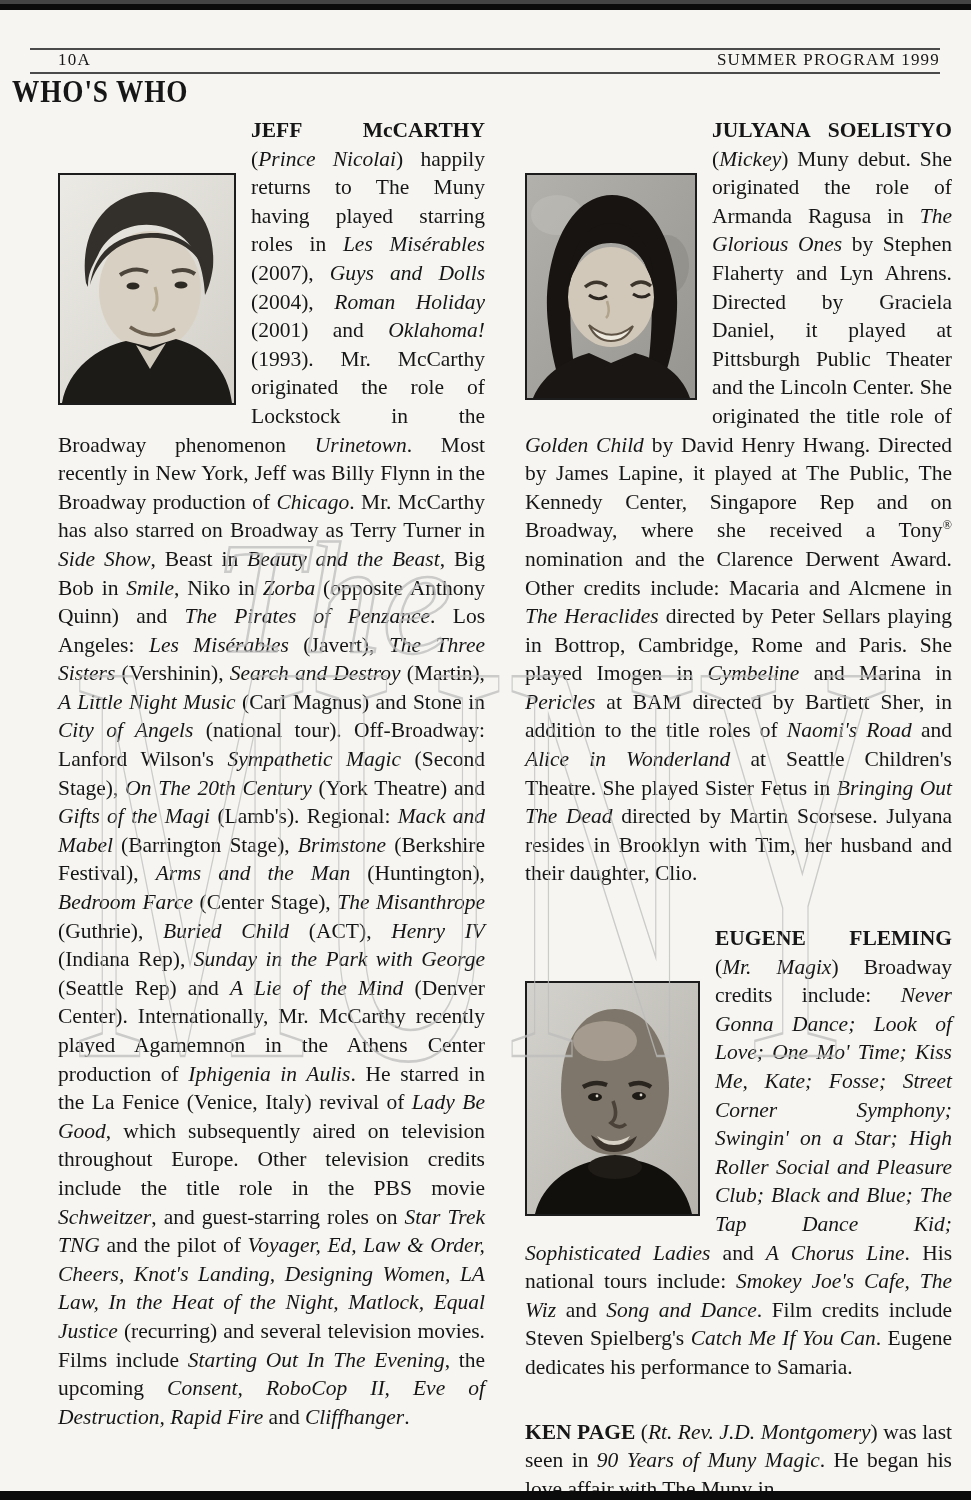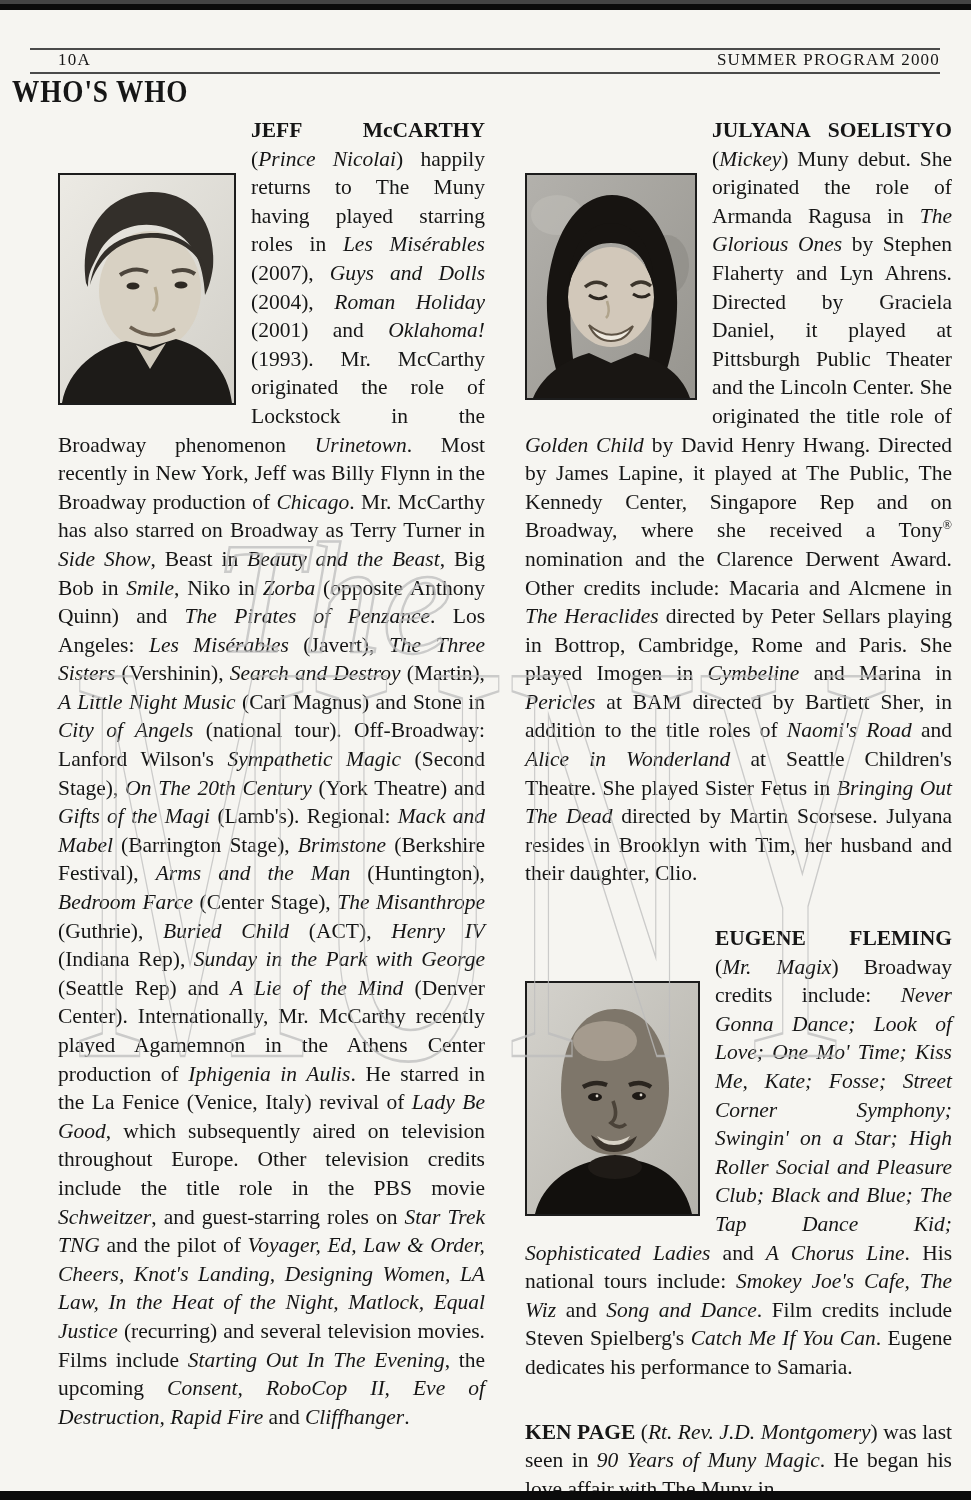--- a/index.html
+++ b/index.html
@@ -40,21 +40,21 @@
 </style>
 </head>
 <body>
 
 <div class="page">
 
   <div class="bar-top"></div>
 
   <div class="header">
     <span class="pn">10A</span>
-    <span>SUMMER PROGRAM 2000</span>
+    <span>SUMMER PROGRAM 1999</span>
   </div>
 
   <div class="title-wrap">
     <span class="title-inner">WHO'S WHO</span>
   </div>
 
   <div class="cols">
 
     <div class="col">
       <p class="bio">

